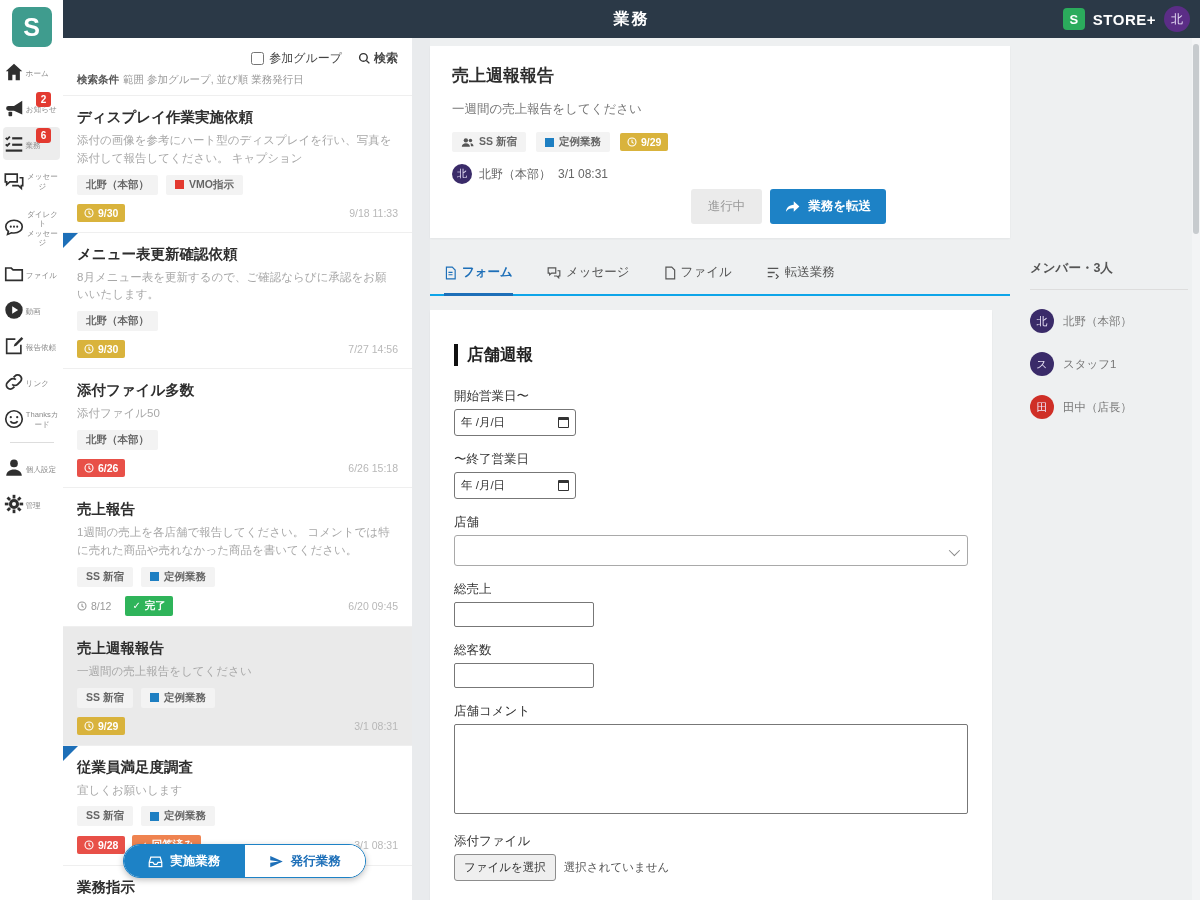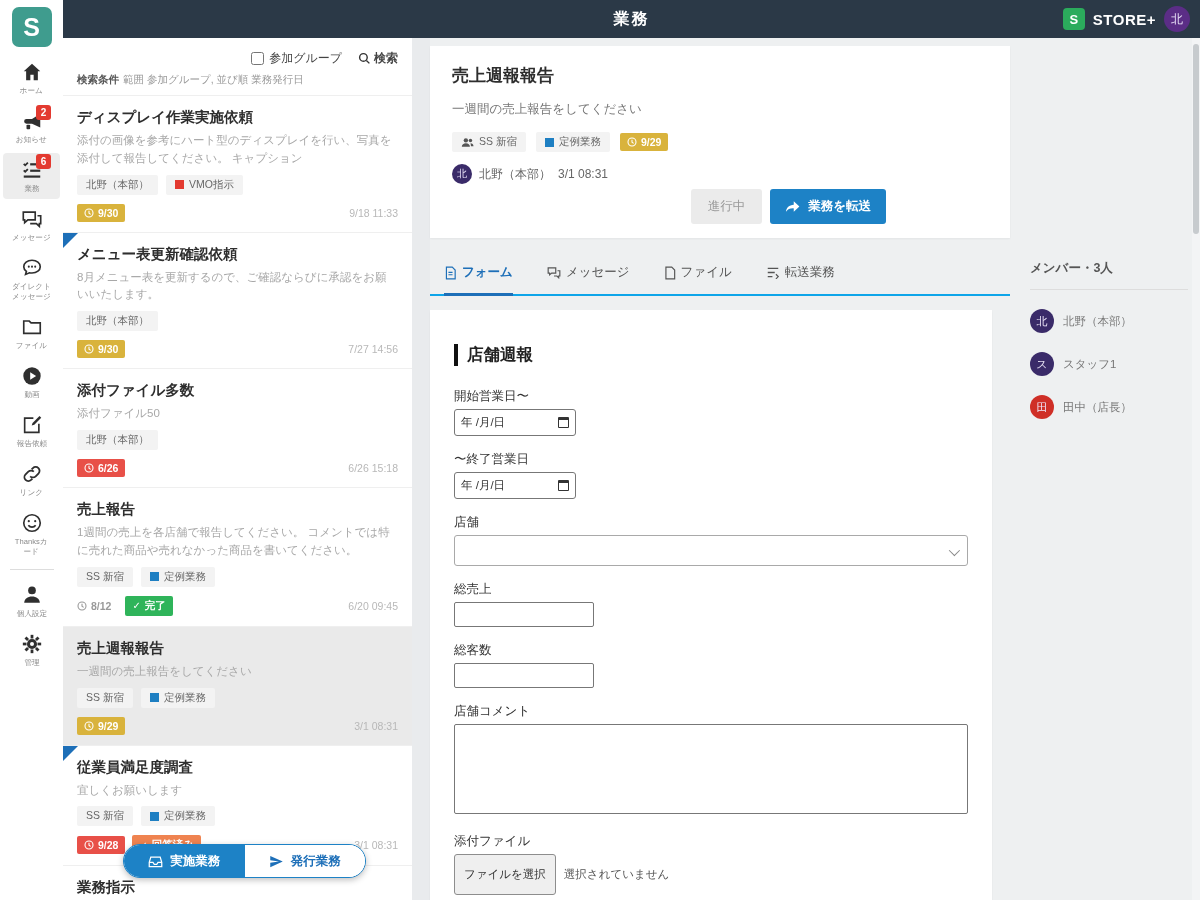--- a/index.html
+++ b/index.html
@@ -17,21 +17,21 @@
   .brand-name { color:#fff; font-weight:bold; font-size:15px; letter-spacing:.5px; }
   .user-avatar { width:26px; height:26px; border-radius:50%; background:#5b2d86; color:#e7def5;
     font-size:12px; display:flex; align-items:center; justify-content:center; }
 
   
   .sidebar { position:absolute; left:0; top:0; bottom:0; width:63px; background:#fff; z-index:5; }
   .app-logo { width:40px; height:40px; margin:7px auto 8px; background:#3f9c8e; border-radius:7px;
     color:#fff; font-size:25px; font-weight:bold; display:flex; align-items:center; justify-content:center; }
   .nav { display:flex; flex-direction:column; align-items:center; }
   .nav-item { position:relative; width:57px; padding:6px 0 5px; margin-bottom:3px; border-radius:4px;
-    display:flex; flex-direction:column; align-items:center; cursor:pointer; }
+    display:flex; flex-direction:row; align-items:center; cursor:pointer; }
   .nav-item.active { background:#ededed; }
   .nav-label { font-size:8px; color:#8a8a8a; margin-top:3px; text-align:center; line-height:1.25;
     transform:scale(.95); white-space:pre-line; }
   .nav-badge { position:absolute; top:1px; right:9px; min-width:15px; height:15px; padding:0 3px;
     background:#e33a30; border-radius:3px; color:#fff; font-size:10px; font-weight:bold;
     display:flex; align-items:center; justify-content:center; }
   .nav-divider { width:44px; border-top:1px solid #ddd; margin:4px 0 8px; }
 
   
   .list-panel { position:absolute; left:63px; top:38px; bottom:0; width:349px; background:#fff; overflow:hidden; }
@@ -45,29 +45,29 @@
 
   .list-item { position:relative; padding:12px 14px 10px; border-top:1px solid #efefef; cursor:pointer; }
   .list-item.selected { background:#eaeaea; }
   .corner { position:absolute; left:0; top:0; width:0; height:0;
     border-top:15px solid #1d6fb8; border-right:15px solid transparent; }
   .item-title { font-size:14.5px; font-weight:bold; color:#2e2e2e; margin-bottom:5px; }
   .item-desc { font-size:11.5px; color:#a8a8a8; line-height:1.55; margin-bottom:7px;
     display:-webkit-box; -webkit-line-clamp:2; -webkit-box-orient:vertical; overflow:hidden; }
   .chips { display:flex; gap:8px; margin-bottom:9px; flex-wrap:wrap; }
   .chip { background:#f3f3f3; color:#666; font-size:10.5px; padding:3px 9px; border-radius:2px;
-    display:inline-flex; align-items:center; gap:5px; }
+    display:inline-flex; align-items:center; gap:5px;font-weight:bold; }
   .sq { width:9px; height:9px; display:inline-block; }
   .sq.blue { background:#1e7fc2; } .sq.red { background:#e33a30; }
   .item-foot { display:flex; align-items:center; }
   .badge { display:inline-flex; align-items:center; gap:4px; font-size:10.5px; font-weight:bold;
     color:#fff; padding:3px 7px; border-radius:2px; margin-right:7px; }
   .badge.yellow { background:#d9b33c; } .badge.red { background:#e85048; }
   .badge.green { background:#2fb45a; } .badge.orange { background:#ef8350; }
-  .badge.plain { background:none; color:#999; font-weight:bold; padding-left:0; }
+  .badge.plain { background:none; color:#999; font-weight:normal; padding-left:0; }
   .chk-ic::before { content:"✓"; font-size:10px; }
   .item-date { margin-left:auto; font-size:10.5px; color:#b8b8b8; }
 
   .pill { position:absolute; left:60px; bottom:22px; width:243px; height:34px; z-index:6;
     display:flex; border-radius:17px; overflow:hidden; background:#fff;
     border:1px solid #1d82c6; box-shadow:0 2px 6px rgba(0,0,0,.25); }
   .pill-half { flex:1; display:flex; align-items:center; justify-content:center; gap:7px;
     font-size:12.5px; font-weight:bold; cursor:pointer; }
   .pill-half.active { background:#1d82c6; color:#fff; }
   .pill-half.inactive { background:#fff; color:#1d6fb8; }
@@ -103,21 +103,21 @@
     display:flex; align-items:center; font-size:11.5px; color:#333; padding:10px 6px; gap:6px; cursor:text; }
   .cal-ic { margin-left:auto; width:11px; height:11px; border:1.4px solid #333; border-top-width:3.5px; border-radius:1px; }
   .f-select { width:100%; height:31px; border:1px solid #a9a9a9; border-radius:3px; background:#fff;
     position:relative; cursor:pointer; }
   .f-select::after { content:""; position:absolute; right:10px; top:12px; width:7px; height:7px;
     border-right:1.6px solid #888; border-bottom:1.6px solid #888; transform:rotate(45deg) translateY(-2px); }
   .f-input { width:140px; height:25px; border:1px solid #777; border-radius:2px; background:#fff; }
   .f-textarea { width:100%; height:90px; border:1px solid #777; border-radius:2px; background:#fff; resize:none; }
   .file-row { display:flex; align-items:center; gap:8px; margin-top:2px; }
   .file-btn { background:#efefef; border:1px solid #8d8d8d; border-radius:3px; font-size:11.5px;
-    color:#333; padding:12px 9px; cursor:pointer;text-align:right; }
+    color:#333; padding:5px 9px; cursor:pointer;text-align:right; }
   .file-status { font-size:11.5px; color:#555; }
 
   
   .members { position:absolute; left:600px; top:222px; width:158px; }
   .m-title { font-size:12.5px; font-weight:bold; color:#555; padding-bottom:12px; border-bottom:1px solid #ddd; }
   .m-item { display:flex; align-items:center; gap:9px; margin-top:19px; font-size:11.5px; color:#777; }
   .m-avatar { width:24px; height:24px; border-radius:50%; color:#efe9fa; font-size:11px;
     display:flex; align-items:center; justify-content:center; }
 
   .vscroll { position:absolute; right:0; top:38px; bottom:0; width:8px; background:#f3f4f5; }

